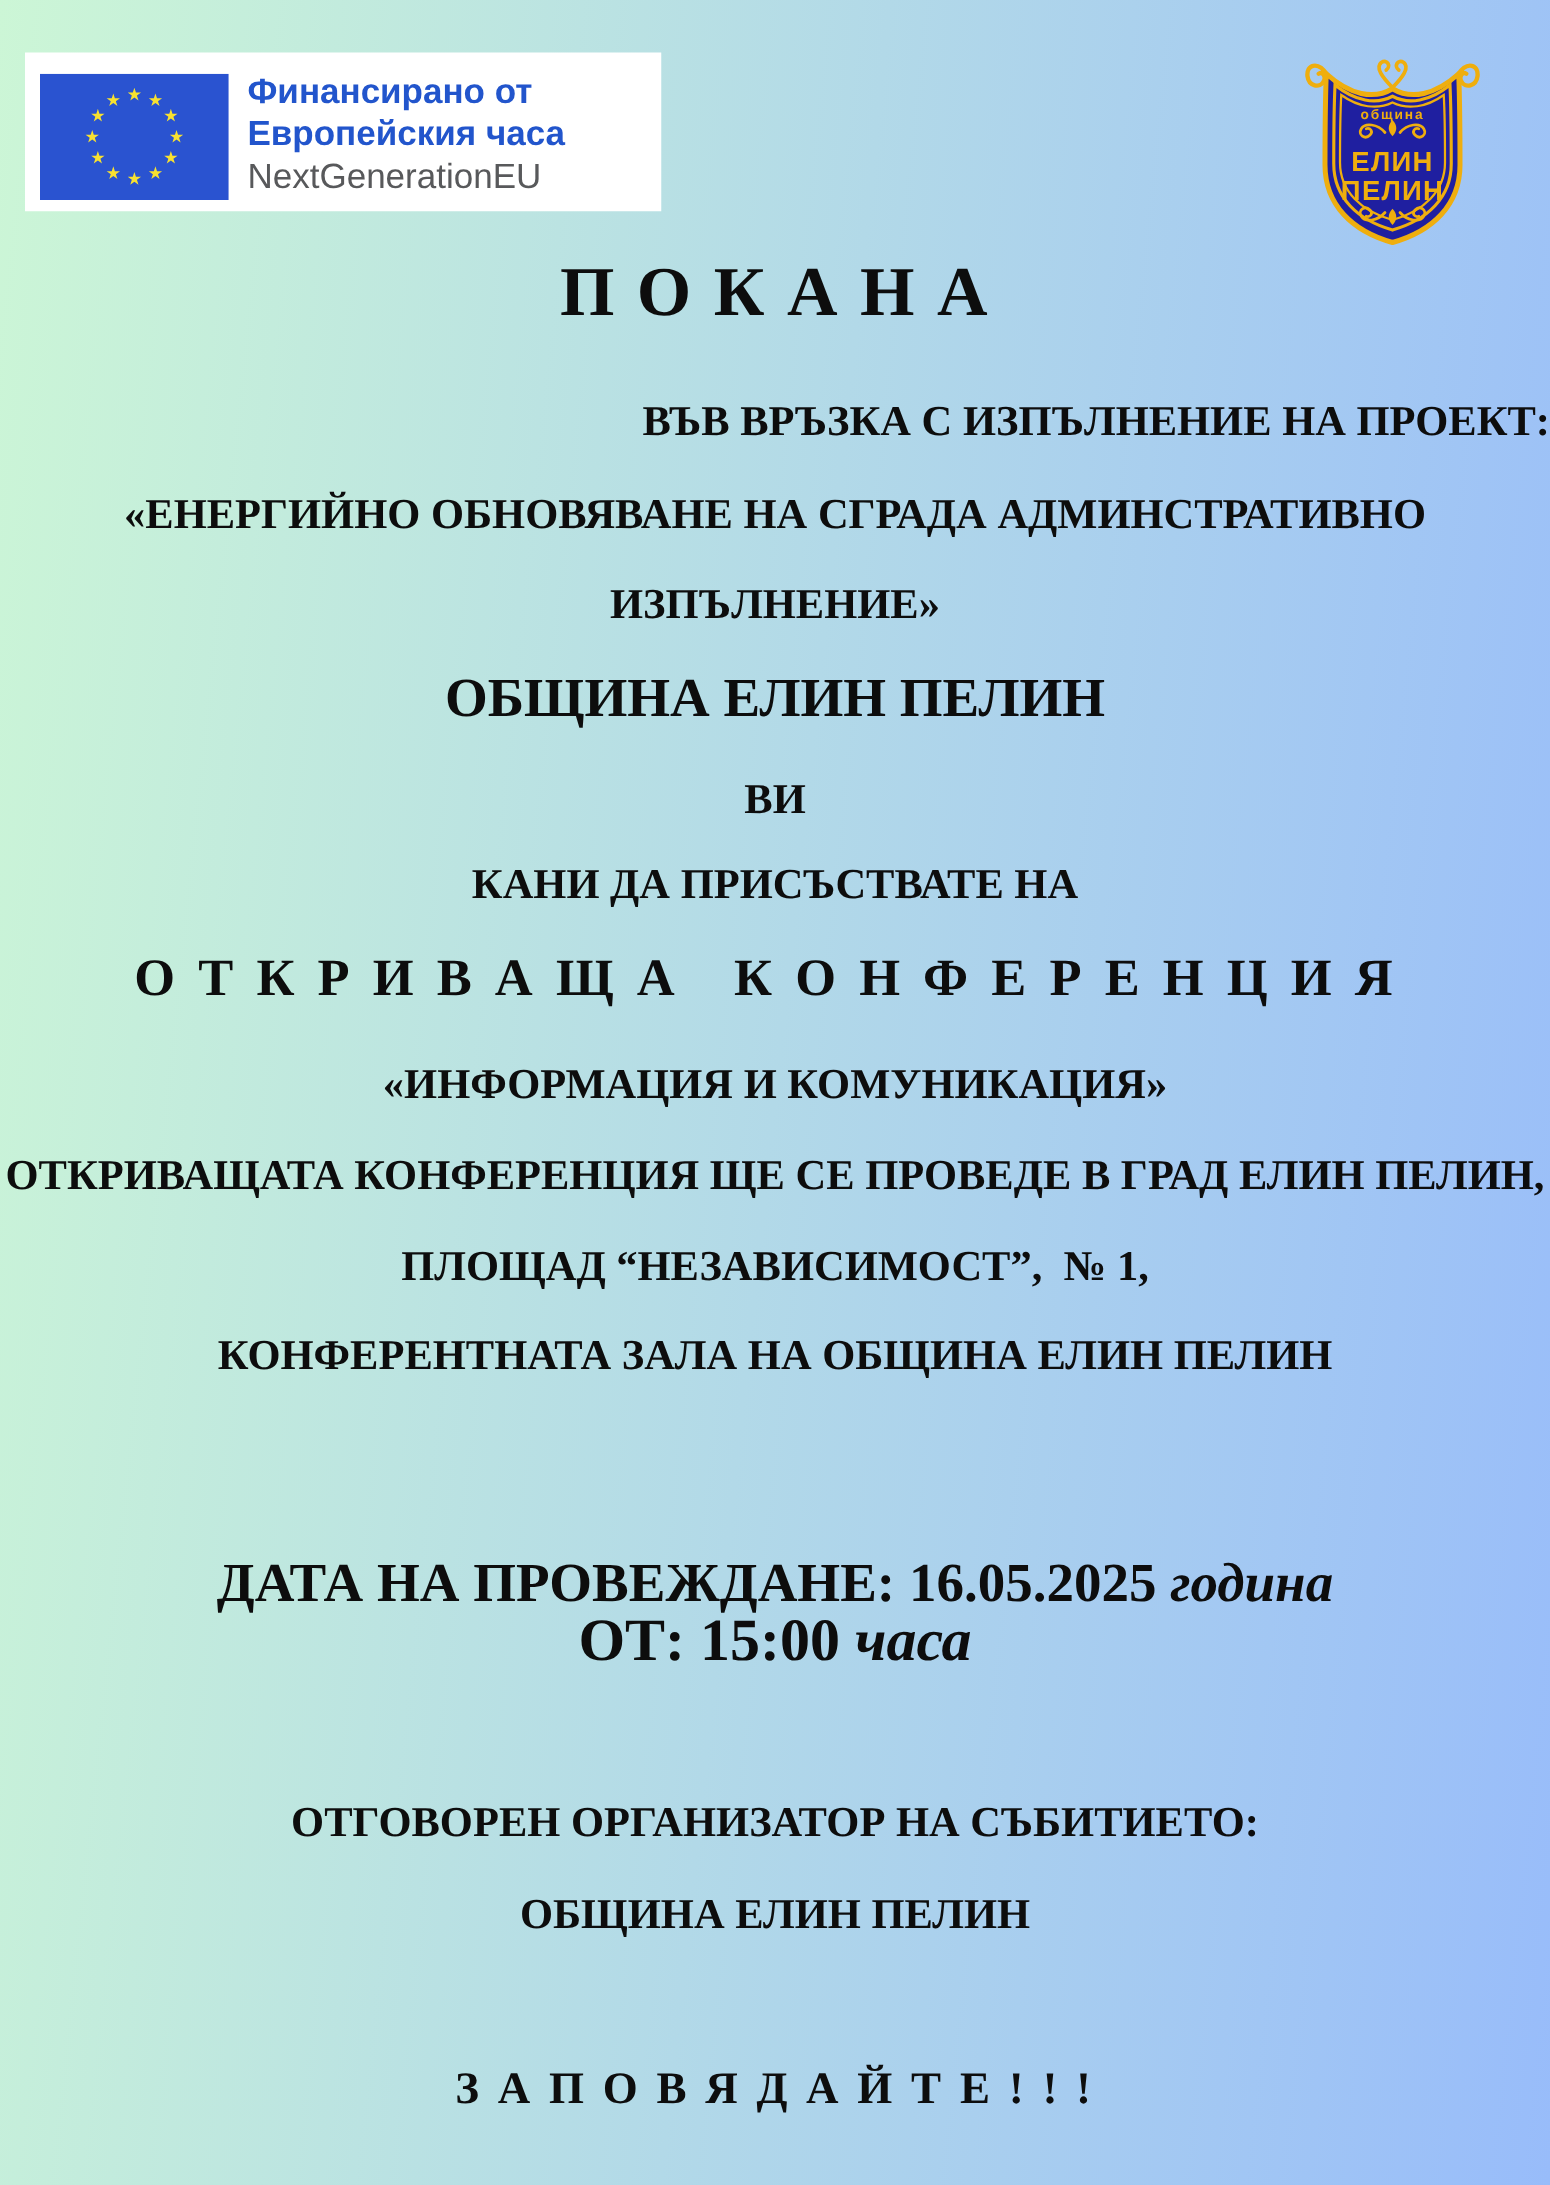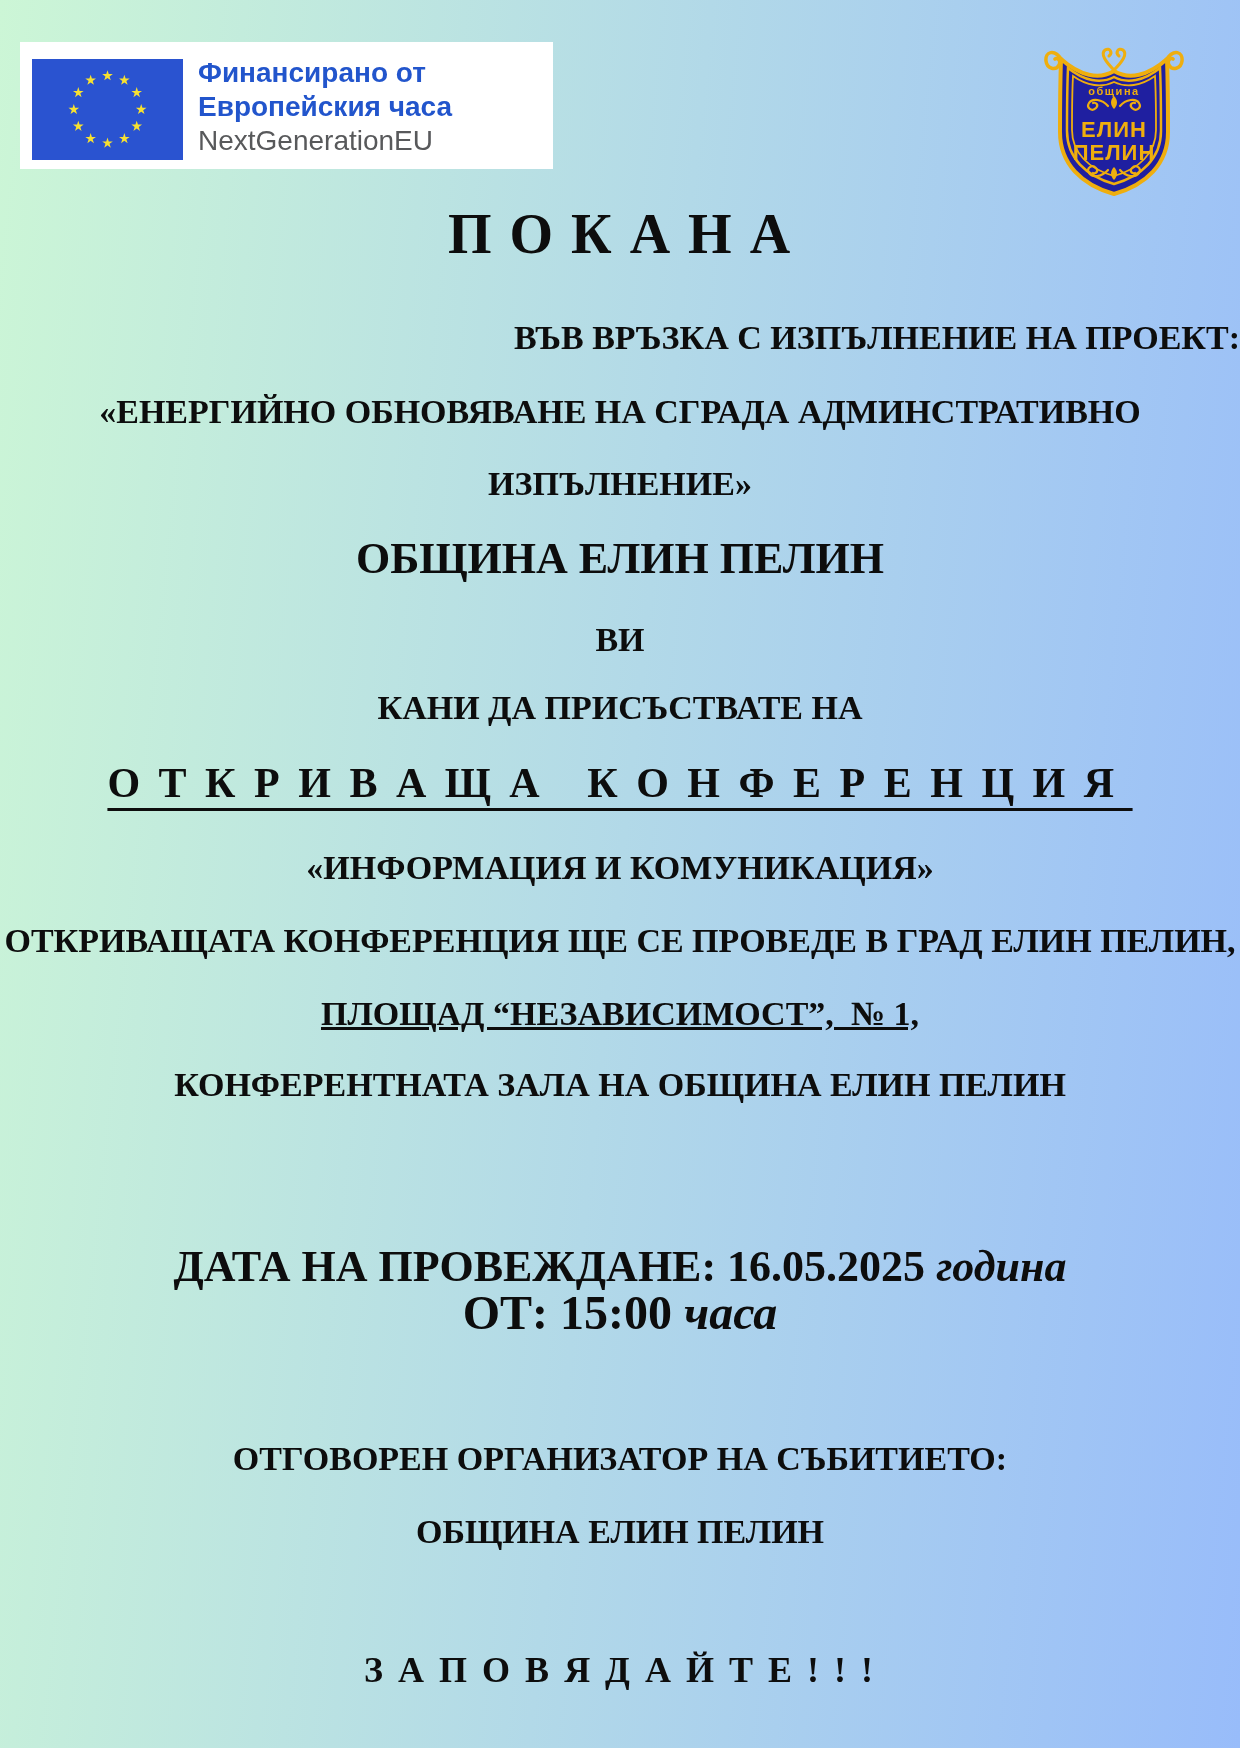--- a/index.html
+++ b/index.html
@@ -6,21 +6,20 @@
   body{width:1240px;height:1748px;font-family:"Liberation Serif",serif;}
   .page{
     position:relative;width:1240px;height:1748px;overflow:hidden;
     background:linear-gradient(96deg,#ccf6d6 0%,#b2d9e8 50%,#98bcfa 100%);
     color:#0d0d0d;
   }
   
   .eu-block{
     position:absolute;left:20px;top:42px;width:509px;height:127px;
     background:#ffffff;
-    padding-left:24px;
   }
   .eu-flag{position:absolute;left:12px;top:17px;}
   .eu-text{
     position:absolute;left:178px;top:14px;
     font-family:"Liberation Sans",sans-serif;
     font-size:28px;line-height:34px;font-weight:bold;color:#2255cc;
     white-space:nowrap;
   }
   .eu-text .ngeu{font-weight:400;color:#58595b;}
   
@@ -38,24 +37,24 @@
   }
   .fs-body{font-size:34px;}
   .t-title   {top:199px;font-size:56px;letter-spacing:2px;}
   .l-intro   {top:317px;text-align:right;}
   .l-p1      {top:391px;}
   .l-p2      {top:463px;}
   .l-muni    {top:531px;font-size:44px;}
   .l-vi      {top:619px;}
   .l-invite  {top:687px;}
   .l-conf    {top:757px;font-size:42px;letter-spacing:4px;}
-  .l-conf .u {text-decoration:underline;text-decoration-thickness:3px;text-underline-offset:11px;}
+  .l-conf .u {text-decoration-thickness:3px;text-underline-offset:11px;}
   .l-sub     {top:847px;}
   .l-v1      {top:920px;}
-  .l-v2      {top:993px;text-decoration:underline;}
+  .l-v2      {top:993px;}
   .l-v3      {top:1064px;}
   .l-date    {top:1239px;font-size:44px;}
   .l-time    {top:1283px;font-size:48px;}
   .l-org     {top:1438px;}
   .l-orgname {top:1511px;}
   .l-close   {top:1648px;font-size:36px;letter-spacing:3px;}
   .it{font-style:italic;}
 </style>
 </head>
 <body>

